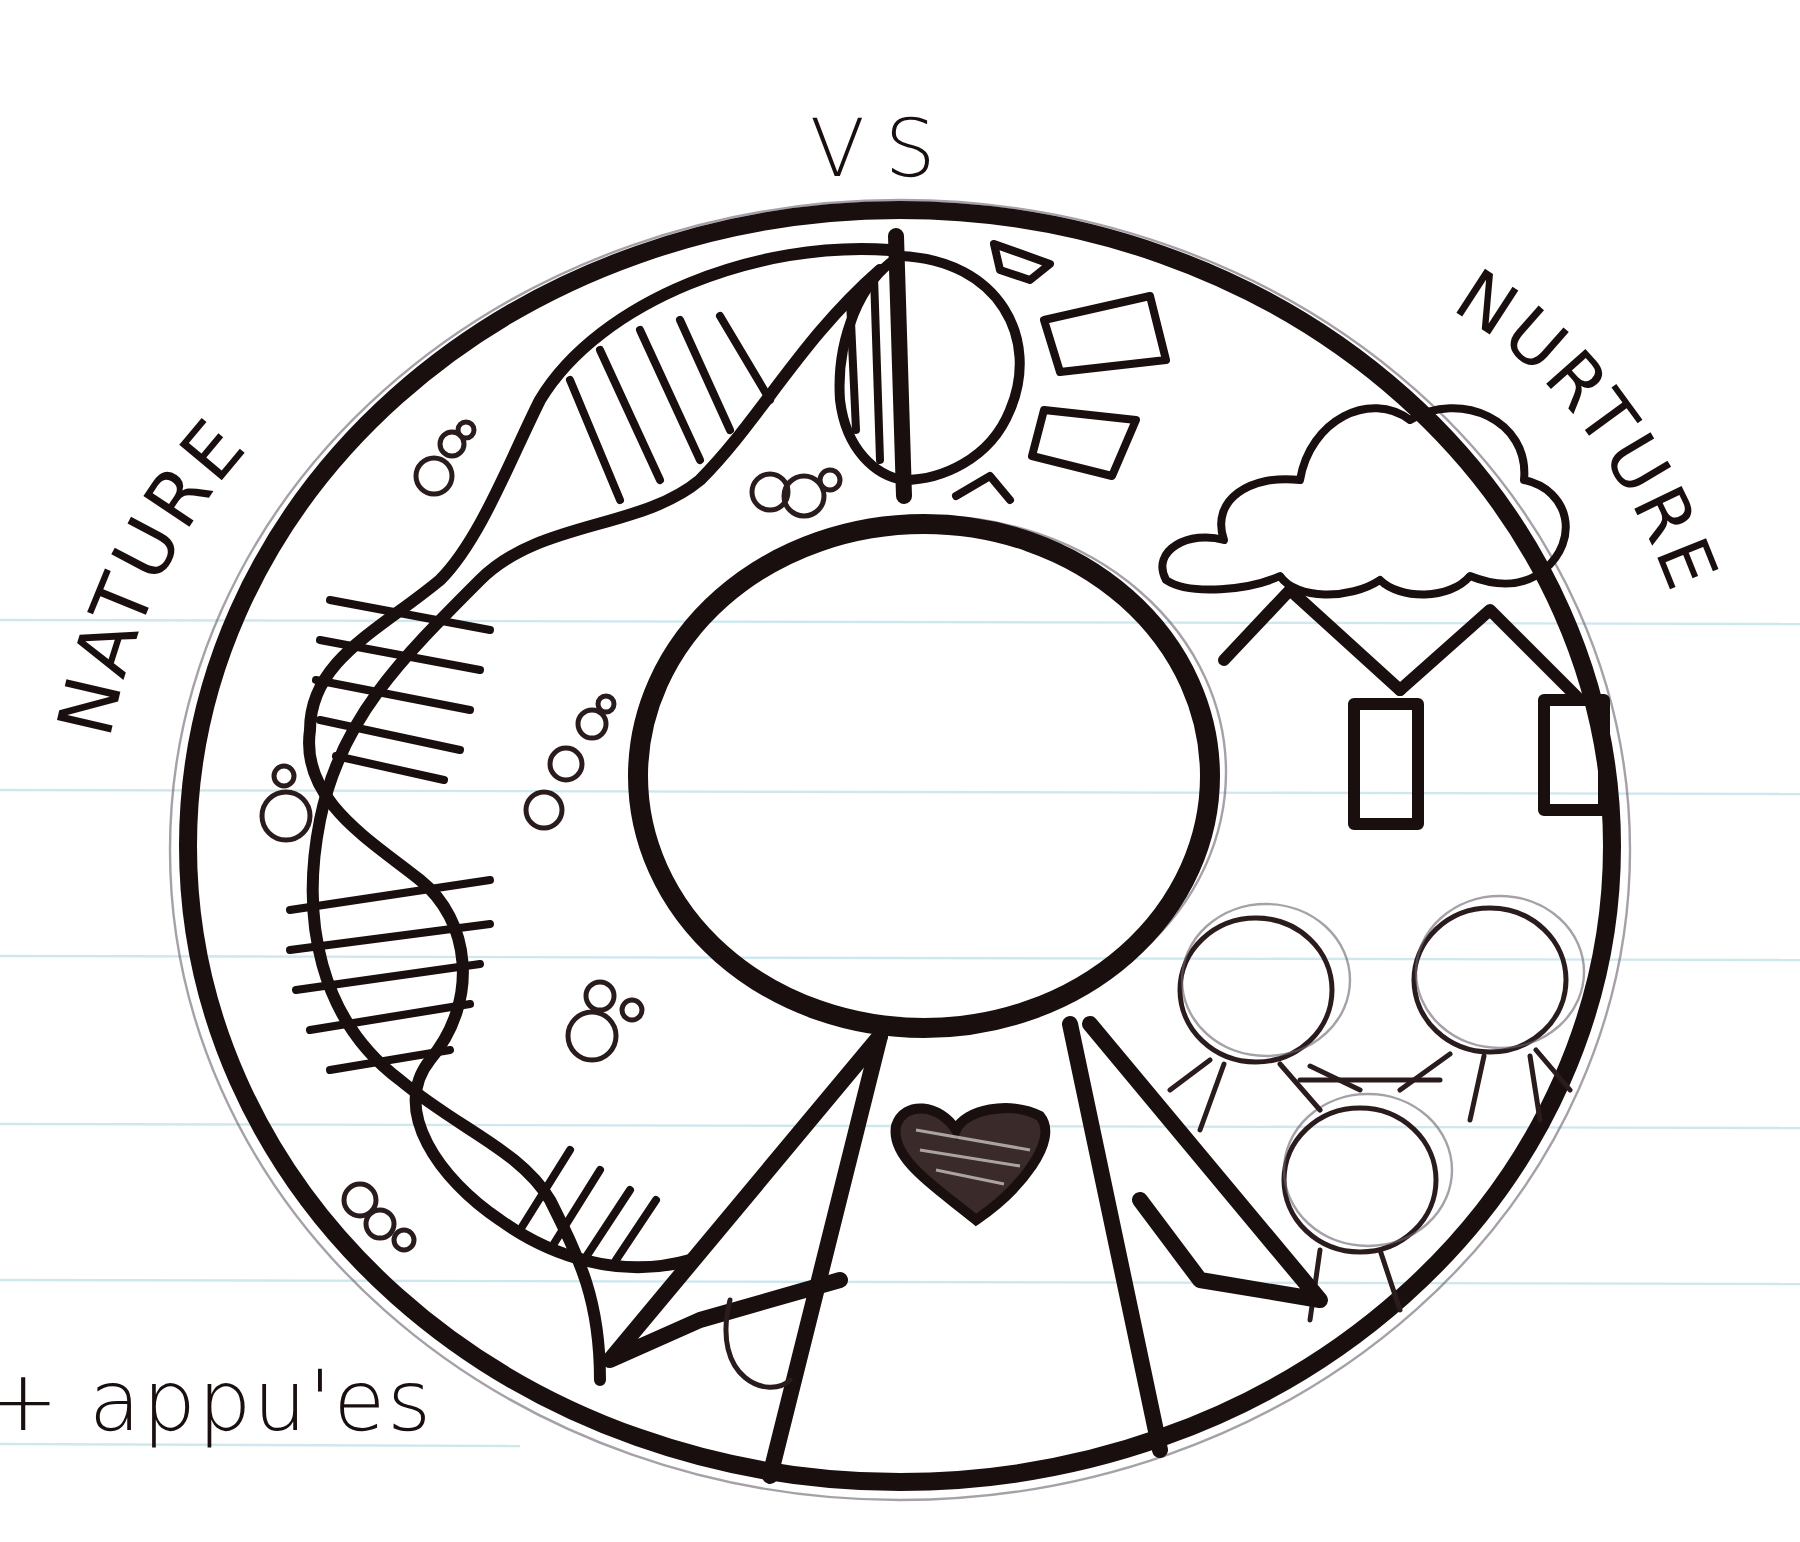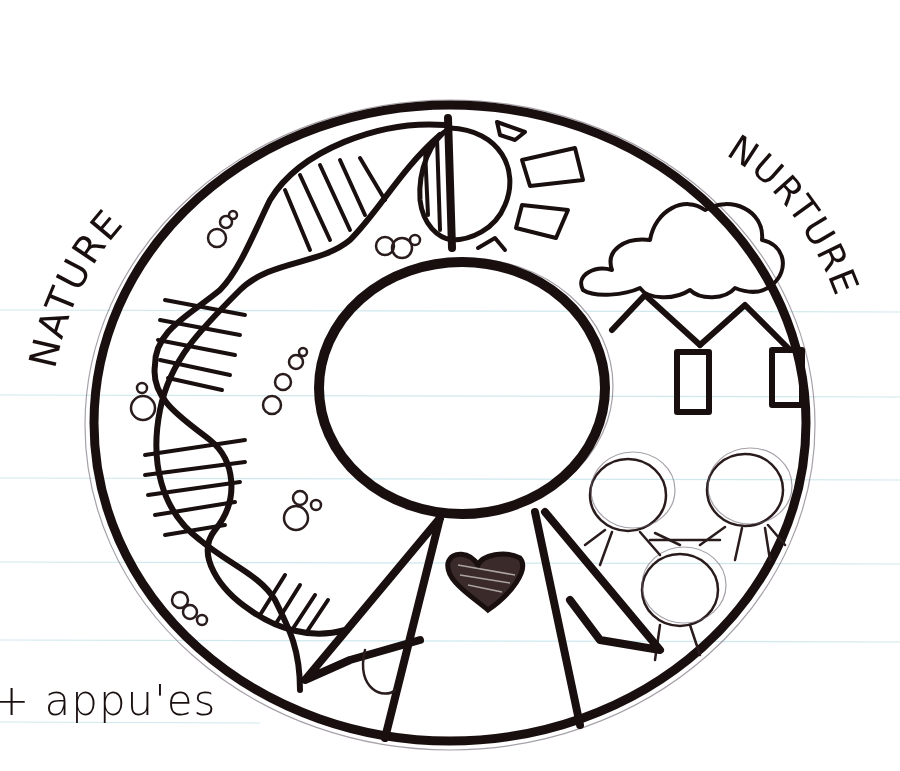--- a/index.html
+++ b/index.html
@@ -155,14 +155,15 @@
     <path id="nurture-arc" d="M725 155 C 790 190, 840 270, 860 390"></path>
   </defs>
   <text class="hand" font-size="38">
     <textPath href="#nature-arc">NATURE</textPath>
   </text>
   <text class="hand" font-size="36">
     <textPath href="#nurture-arc">NURTURE</textPath>
   </text>
 </svg>
 
+<div id="label-vs" class="hand-text">VS</div>
 <div id="caption" class="hand-text">+ appu'es</div>
 </div>
 
 </body></html>

